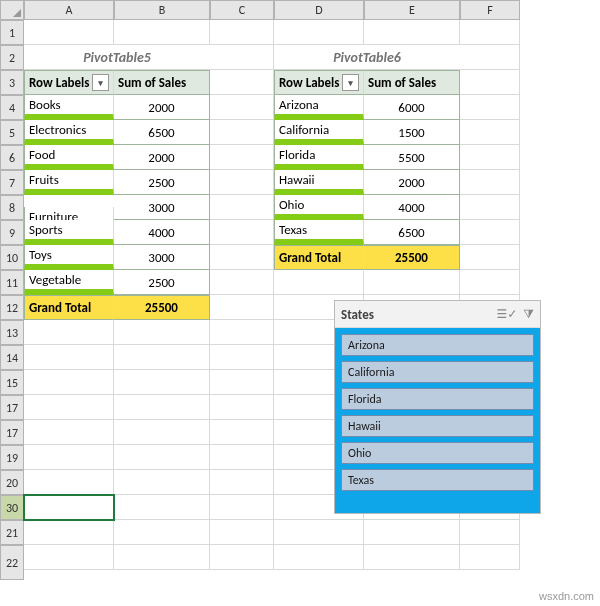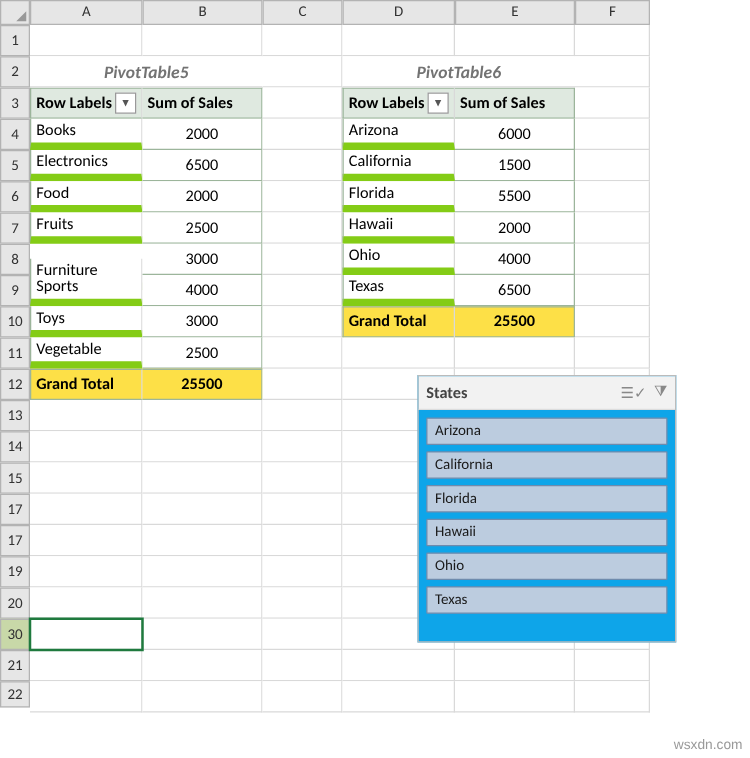--- a/index.html
+++ b/index.html
@@ -280,21 +280,21 @@
     <div class="cell" id="cell-20-4" style="left: 274px; top: 495px; width: 90px; height: 25px;"></div>
     <div class="cell" id="cell-20-5" style="left: 364px; top: 495px; width: 96px; height: 25px;"></div>
     <div class="cell" id="cell-20-6" style="left: 460px; top: 495px; width: 60px; height: 25px;"></div>
     <div class="cell row-header" style="left: 0px; top: 520px; width: 24px; height: 25px;">21</div>
     <div class="cell" id="cell-21-1" style="left: 24px; top: 520px; width: 90px; height: 25px;"></div>
     <div class="cell" id="cell-21-2" style="left: 114px; top: 520px; width: 96px; height: 25px;"></div>
     <div class="cell" id="cell-21-3" style="left: 210px; top: 520px; width: 64px; height: 25px;"></div>
     <div class="cell" id="cell-21-4" style="left: 274px; top: 520px; width: 90px; height: 25px;"></div>
     <div class="cell" id="cell-21-5" style="left: 364px; top: 520px; width: 96px; height: 25px;"></div>
     <div class="cell" id="cell-21-6" style="left: 460px; top: 520px; width: 60px; height: 25px;"></div>
-    <div class="cell row-header" style="left: 0px; top: 545px; width: 24px; height: 21px;">22</div>
+    <div class="cell row-header" style="left: 0px; top: 545px; width: 24px; height: 35px;">22</div>
     <div class="cell" id="cell-22-1" style="left: 24px; top: 545px; width: 90px; height: 25px;"></div>
     <div class="cell" id="cell-22-2" style="left: 114px; top: 545px; width: 96px; height: 25px;"></div>
     <div class="cell" id="cell-22-3" style="left: 210px; top: 545px; width: 64px; height: 25px;"></div>
     <div class="cell" id="cell-22-4" style="left: 274px; top: 545px; width: 90px; height: 25px;"></div>
     <div class="cell" id="cell-22-5" style="left: 364px; top: 545px; width: 96px; height: 25px;"></div>
     <div class="cell" id="cell-22-6" style="left: 460px; top: 545px; width: 60px; height: 25px;"></div>
   </div>
 
 <div class="slicer" style="left:334px; top:300px; width:205px; height:212px;">
   <div class="slicer-header">

